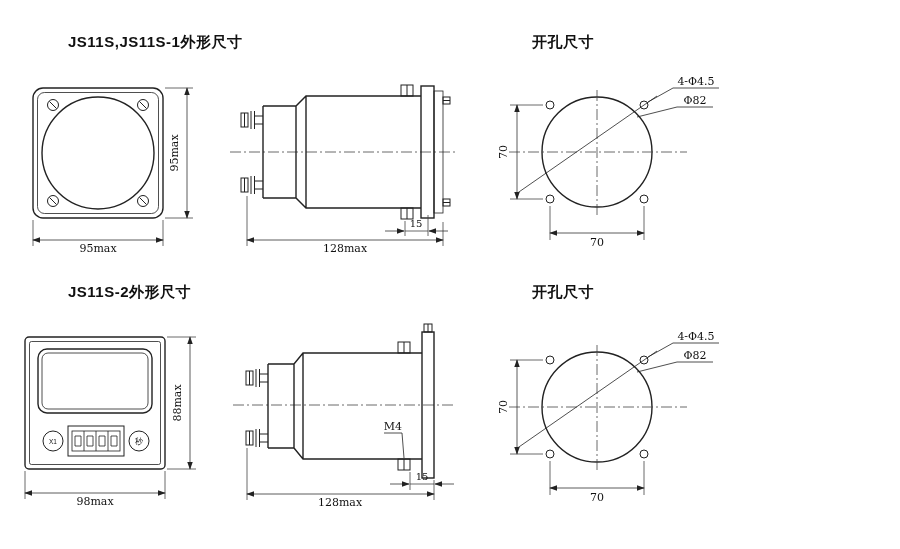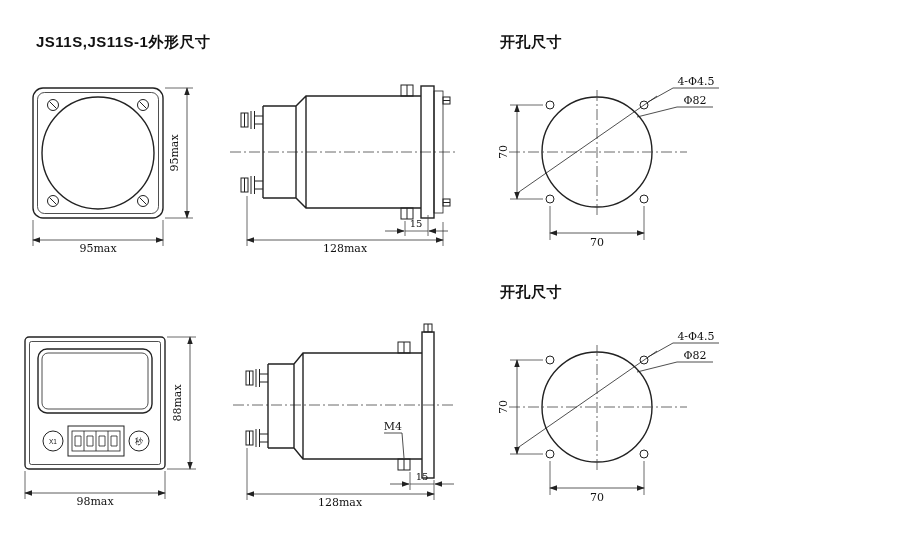--- a/index.html
+++ b/index.html
@@ -1,39 +1,40 @@
 <!DOCTYPE html>
 <html><head>
 <meta charset="utf-8">
 <style>
   * { margin:0; padding:0; box-sizing:border-box; }
   html,body { width:900px; height:549px; background:#ffffff; overflow:hidden;
               font-family:"Liberation Sans", sans-serif; }
   .stage { position:relative; width:900px; height:549px; background:#fff; }
   .heading { position:absolute; font-weight:bold; font-size:15px; color:#111;
-             letter-spacing:.5px; white-space:nowrap; }
+             letter-spacing:.5px; white-space:nowrap;margin-left:32px; }
   svg { position:absolute; left:0; top:0; }
   .draw { stroke:#222; stroke-width:1; fill:none; }
   .thick { stroke-width:1.4; }
   .thin  { stroke-width:.8; }
   .cl  { stroke:#444; stroke-width:.8; stroke-dasharray:11 3 2 3; fill:none; }
   .ext { stroke:#444; stroke-width:.8; fill:none; }
   .dim { stroke:#333; stroke-width:.8; fill:none; }
   text { font-family:"DejaVu Serif", serif; font-size:11px; fill:#111; stroke:none; }
   .t10 { font-size:10px; }
   .tknob { font-size:6.5px; font-family:"Liberation Sans", sans-serif; }
   .tsec  { font-size:8px; }
 </style>
 </head>
 <body>
 
 <div class="stage">
 
   <div class="heading" style="left:36px; top:33px">JS11S,JS11S-1外形尺寸</div>
   <div class="heading" style="left:500px; top:33px">开孔尺寸</div>
+  <div class="heading" style="left:36px; top:283px">JS11S-2外形尺寸</div>
   <div class="heading" style="left:500px; top:283px">开孔尺寸</div>
 
   <svg width="900" height="549" viewBox="0 0 900 549">
     <defs>
       <marker id="arr" viewBox="0 0 10 10" refX="9" refY="5" markerWidth="10" markerHeight="10" orient="auto-start-reverse">
         <path d="M0,1.5 L10,5 L0,8.5 Z" fill="#222"></path>
       </marker>
     </defs>
 
     <g class="draw">

